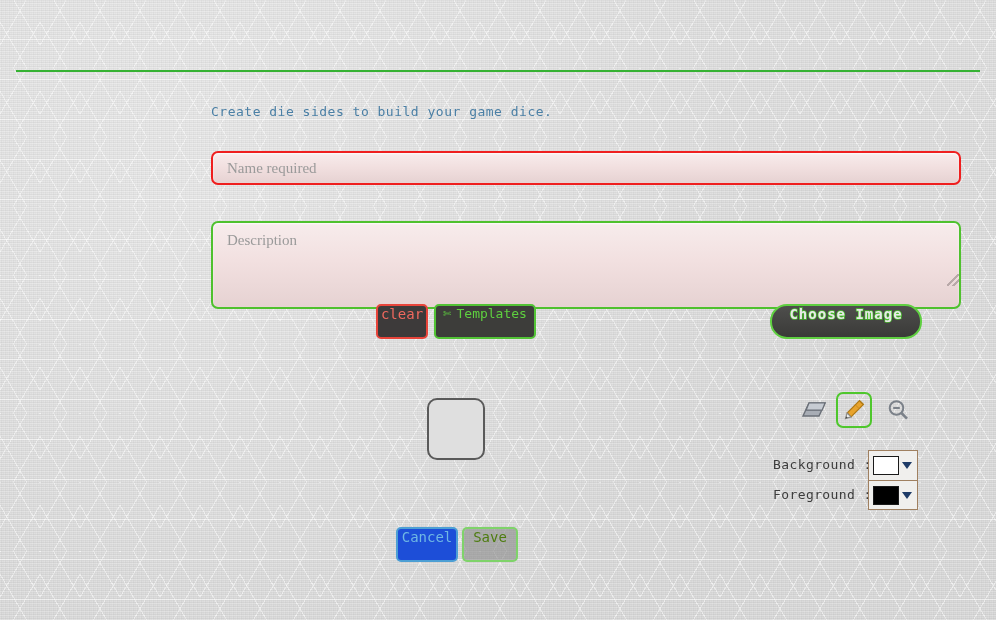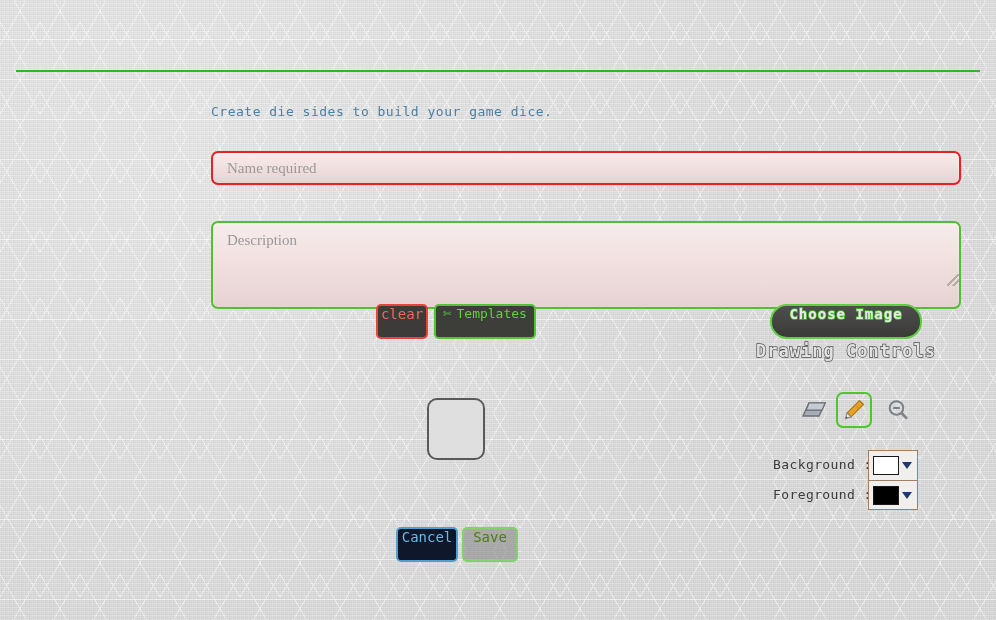--- a/index.html
+++ b/index.html
@@ -240,21 +240,21 @@
     width: 58px; height: 62px;
     border: 2px solid #5a5a5a;
     border-radius: 10px;
     background: #dfdfdf;
   }
 
   
   #cancel-button {
     left: 396px; top: 527px;
     width: 62px; height: 35px;
-    background: #0f172a;
+    background: #1d4ed8;
     border: 2px solid #4d9fd4;
     color: #6fb8e4;
     font-size: 14px;
   }
   #save-button {
     left: 462px; top: 527px;
     width: 56px; height: 35px;
     background: rgba(130,130,130,.55);
     border: 2px solid #7fd36a;
     color: #4d7c0f;
@@ -285,21 +285,20 @@
 
   <div class="btn" id="templates-button">
     <span class="scissors">✄</span>
     <span>Templates</span>
   </div>
 
   <div class="btn" id="choose-image-button">
     <span>Choose Image</span>
   </div>
 
-  <div class="drawing-controls-title">Drawing Controls</div>
 
   <div class="tool-row">
 
     <div class="tool" id="tool-eraser">
       <svg width="24" height="20" viewBox="0 0 24 20">
         <polygon points="7,3 23,3 17,16 1,16" fill="#a8adb5" stroke="#6b7078" stroke-width="1.4"></polygon>
         <polyline points="4.2,10 20.2,10" fill="none" stroke="#6b7078" stroke-width="1.3"></polyline>
         <polygon points="7,3 23,3 20.2,10 4.2,10" fill="#c6cbd2" stroke="#6b7078" stroke-width="1.2"></polygon>
       </svg>
     </div>

